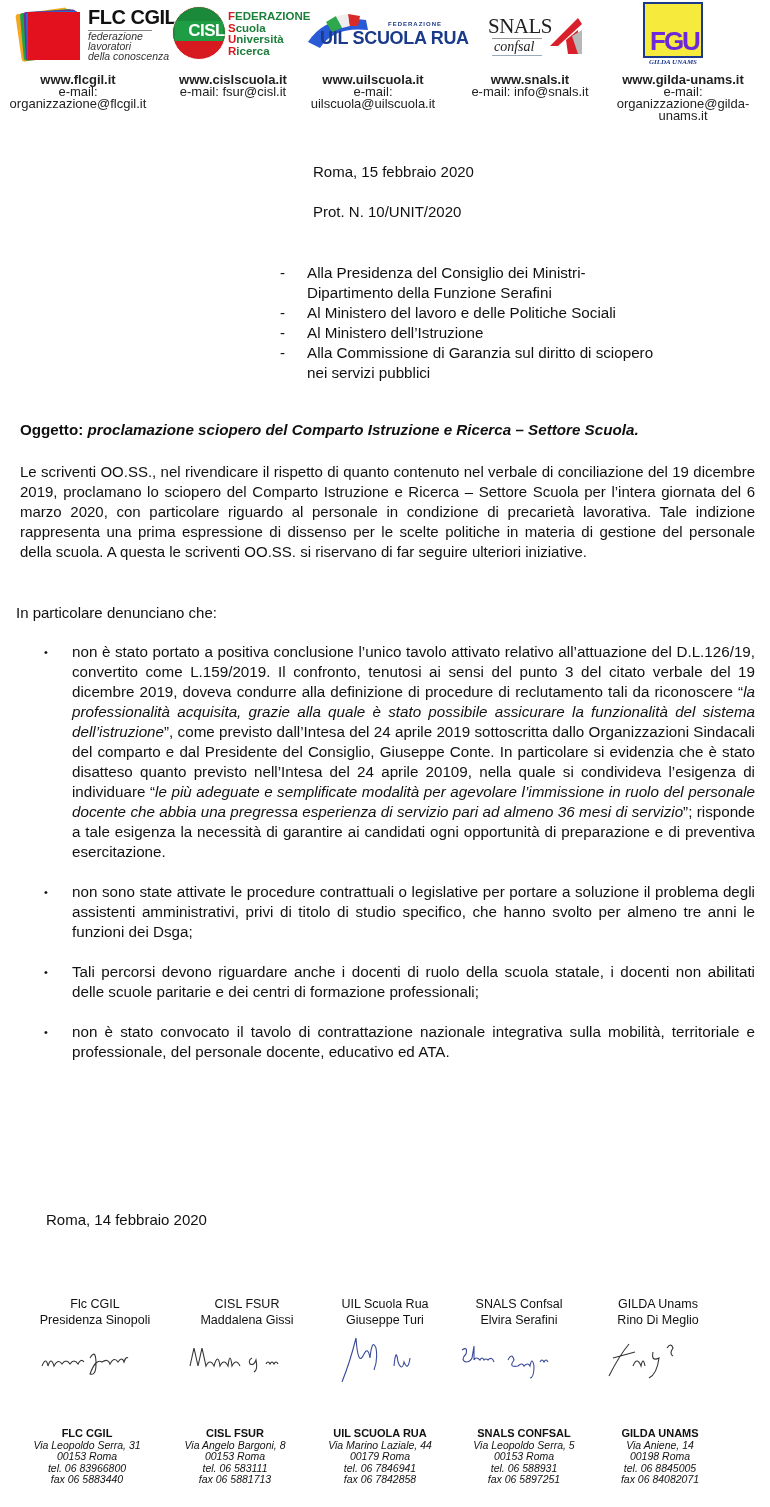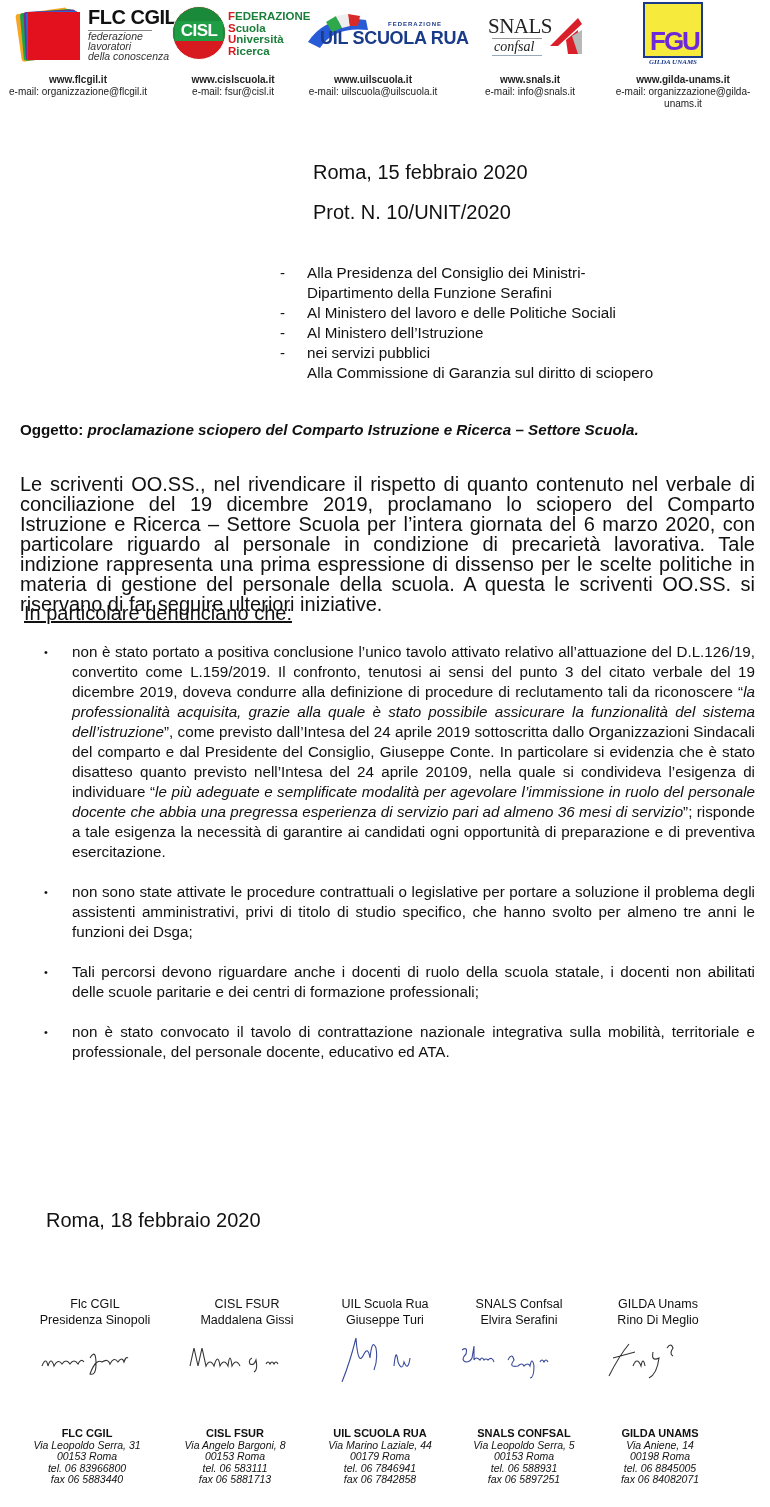--- a/index.html
+++ b/index.html
@@ -1,59 +1,59 @@
 <!DOCTYPE html>
 <html><head>
 <meta charset="utf-8">
 <style>
   html, body { margin:0; padding:0; background:#ffffff; }
   body { width:770px; height:1507px; position:relative; overflow:hidden;
          font-family:"Liberation Sans", sans-serif; color:#111; }
   .abs { position:absolute; }
-  .contact { position:absolute; top:74px; width:150px; text-align:center; font-size:10px; line-height:12px; color:#222; }
+  .contact { position:absolute; top:74px; width:150px; text-align:center; font-size:13px; line-height:12px; color:#222; }
   .contact .web { font-weight:bold; }
 
   .flc-stack { position:absolute; left:6px; top:8px; width:70px; height:50px; }
   .flc-red { position:absolute; left:22px; top:4px; width:52px; height:48px; background:#e3101e; }
   .flc-fan { position:absolute; width:52px; height:48px; border-radius:3px; transform-origin:bottom left; }
   .flc-title { position:absolute; left:88px; top:6px; font-weight:bold; font-size:20px; letter-spacing:-0.5px; color:#111; }
   .flc-rule { position:absolute; left:88px; top:30px; width:64px; border-top:1px solid #888; }
   .flc-sub { position:absolute; left:88px; top:31px; font-style:italic; font-size:10.5px; line-height:10px; color:#333; }
 
   .cisl-oval { position:absolute; left:172px; top:6px; width:52px; height:52px; border-radius:50%; background:#d71920; overflow:hidden; border:1px solid #fff; }
   .cisl-oval .g { position:absolute; left:0; top:0; width:52px; height:34px; background:#1a8a3a; border-radius:50% 50% 0 0; }
   .cisl-oval .w { position:absolute; left:2px; top:14px; width:48px; height:20px; background:#1f9d44; }
-  .cisl-oval .t { position:absolute; left:0; top:14px; width:52px; text-align:center; color:#fff; font-weight:bold; font-size:17px; letter-spacing:-0.5px;border-radius:9px; }
+  .cisl-oval .t { position:absolute; left:0; top:14px; width:52px; text-align:right; color:#fff; font-weight:bold; font-size:17px; letter-spacing:-0.5px;border-radius:9px; }
   .cisl-text { position:absolute; left:228px; top:11px; font-weight:bold; font-size:11.5px; line-height:11.5px; color:#1b7f3b; }
   .cisl-text .r { color:#d71920; }
 
   .uil-shape { position:absolute; left:306px; top:12px; width:150px; height:42px; }
   .uil-text { position:absolute; left:320px; top:28px; font-weight:bold; font-size:18px; color:#1a3a8a; letter-spacing:-0.3px; }
   .uil-fed { position:absolute; left:388px; top:21px; font-size:6px; font-weight:bold; color:#1a3a8a; letter-spacing:1px; }
 
   .snals-text { position:absolute; left:488px; top:14px; font-family:"Liberation Serif", serif; font-size:21px; color:#222; letter-spacing:-0.5px; }
   .snals-conf { position:absolute; left:492px; top:38px; font-family:"Liberation Serif", serif; font-style:italic; font-size:14px; color:#222; border-top:1px solid #999; border-bottom:1px solid #9ab; padding:0 8px 0 2px; }
   .snals-mark { position:absolute; left:548px; top:16px; width:36px; height:40px; }
 
   .fgu-box { position:absolute; left:643px; top:2px; width:60px; height:56px; background:#f6ea3c; border:2px solid #1b3a8c; box-sizing:border-box; }
   .fgu-letters { position:absolute; left:650px; top:26px; font-weight:bold; font-size:26px; color:#6d28d9; letter-spacing:-2px; }
   .fgu-caption { position:absolute; left:643px; top:58px; width:60px; text-align:center; font-family:"Liberation Serif", serif; font-weight:bold; font-style:italic; font-size:7px; color:#1b3a8c; }
 
   
-  .txt { font-size:20px; line-height:20px; color:#111; }
+  .txt { font-size:15px; line-height:20px; color:#111; }
   .date-top { left:313px; top:162px; }
   .prot { left:313px; top:202px; }
   .recipients { position:absolute; left:280px; top:263px; list-style:none; margin:0; padding:0; }
   .recipients li { position:relative; padding-left:27px; font-size:15.2px; line-height:20px; }
   .recipients li .dash { position:absolute; left:0; top:0; }
 
   .oggetto { left:20px; top:420px; width:735px; font-weight:bold; font-size:15.2px; line-height:20px; }
   .oggetto i { font-style:italic; }
-  .para1 { left:20px; top:474px; width:735px; text-align:justify; }
-  .para2 { left:24px; top:603px;text-decoration:underline; }
+  .para1 { left:20px; top:462px; width:735px; text-align:justify; }
+  .para2 { left:16px; top:603px; }
 
   .bullets { position:absolute; left:20px; top:642px; width:735px; margin:0; padding:0; list-style:none; }
   .bullets .b { position:relative; padding-left:52px; text-align:justify; font-size:15.2px; line-height:20px; }
   .bullets .b .dot { position:absolute; left:24px; top:0; font-size:11px; }
   .bullets .b p { margin:0; }
   .bullets .b p + p { margin-top:36px; }
   .bullets .b i { font-style:italic; }
 
   .date-bottom { left:46px; top:1210px; }
 
@@ -163,22 +163,22 @@
     <li>
       <span class="dash">-</span>
       <div>Al Ministero del lavoro e delle Politiche Sociali</div>
     </li>
     <li>
       <span class="dash">-</span>
       <div>Al Ministero dell’Istruzione</div>
     </li>
     <li>
       <span class="dash">-</span>
+      <div>Alla Commissione di Garanzia sul diritto di sciopero</div>
       <div>nei servizi pubblici</div>
-      <div>Alla Commissione di Garanzia sul diritto di sciopero</div>
     </li>
   </ul>
 
 <div class="abs oggetto">
   <span>Oggetto:</span>
   <i>proclamazione sciopero del Comparto Istruzione e Ricerca – Settore Scuola.</i>
 </div>
 
 <div class="abs txt para1">Le scriventi OO.SS., nel rivendicare il rispetto di quanto contenuto nel verbale di conciliazione del 19 dicembre 2019, proclamano lo sciopero del Comparto Istruzione e Ricerca – Settore Scuola per l’intera giornata del 6 marzo 2020, con particolare riguardo al personale in condizione di precarietà lavorativa. Tale indizione rappresenta una prima espressione di dissenso per le scelte politiche in materia di gestione del personale della scuola. A questa le scriventi OO.SS. si riservano di far seguire ulteriori iniziative.</div>
 <div class="abs txt para2">In particolare denunciano che:</div>
@@ -195,21 +195,21 @@
   <li class="b" style="margin-bottom:20px;">
     <span class="dot">•</span>
     <p>Tali percorsi devono riguardare anche i docenti di ruolo della scuola statale, i docenti non abilitati delle scuole paritarie e dei centri di formazione professionali;</p>
   </li>
   <li class="b">
     <span class="dot">•</span>
     <p>non è stato convocato il tavolo di contrattazione nazionale integrativa sulla mobilità, territoriale e professionale, del personale docente, educativo ed ATA.</p>
   </li>
 </ul>
 
-<div class="abs txt date-bottom">Roma, 18 febbraio 2020</div>
+<div class="abs txt date-bottom">Roma, 14 febbraio 2020</div>
 
 <div class="signers">
   <div class="signer" style="left:20px;">
     <div>Flc  CGIL</div>
     <div>Presidenza Sinopoli</div>
   </div>
   <div class="signer" style="left:172px;">
     <div>CISL  FSUR</div>
     <div>Maddalena Gissi</div>
   </div>

